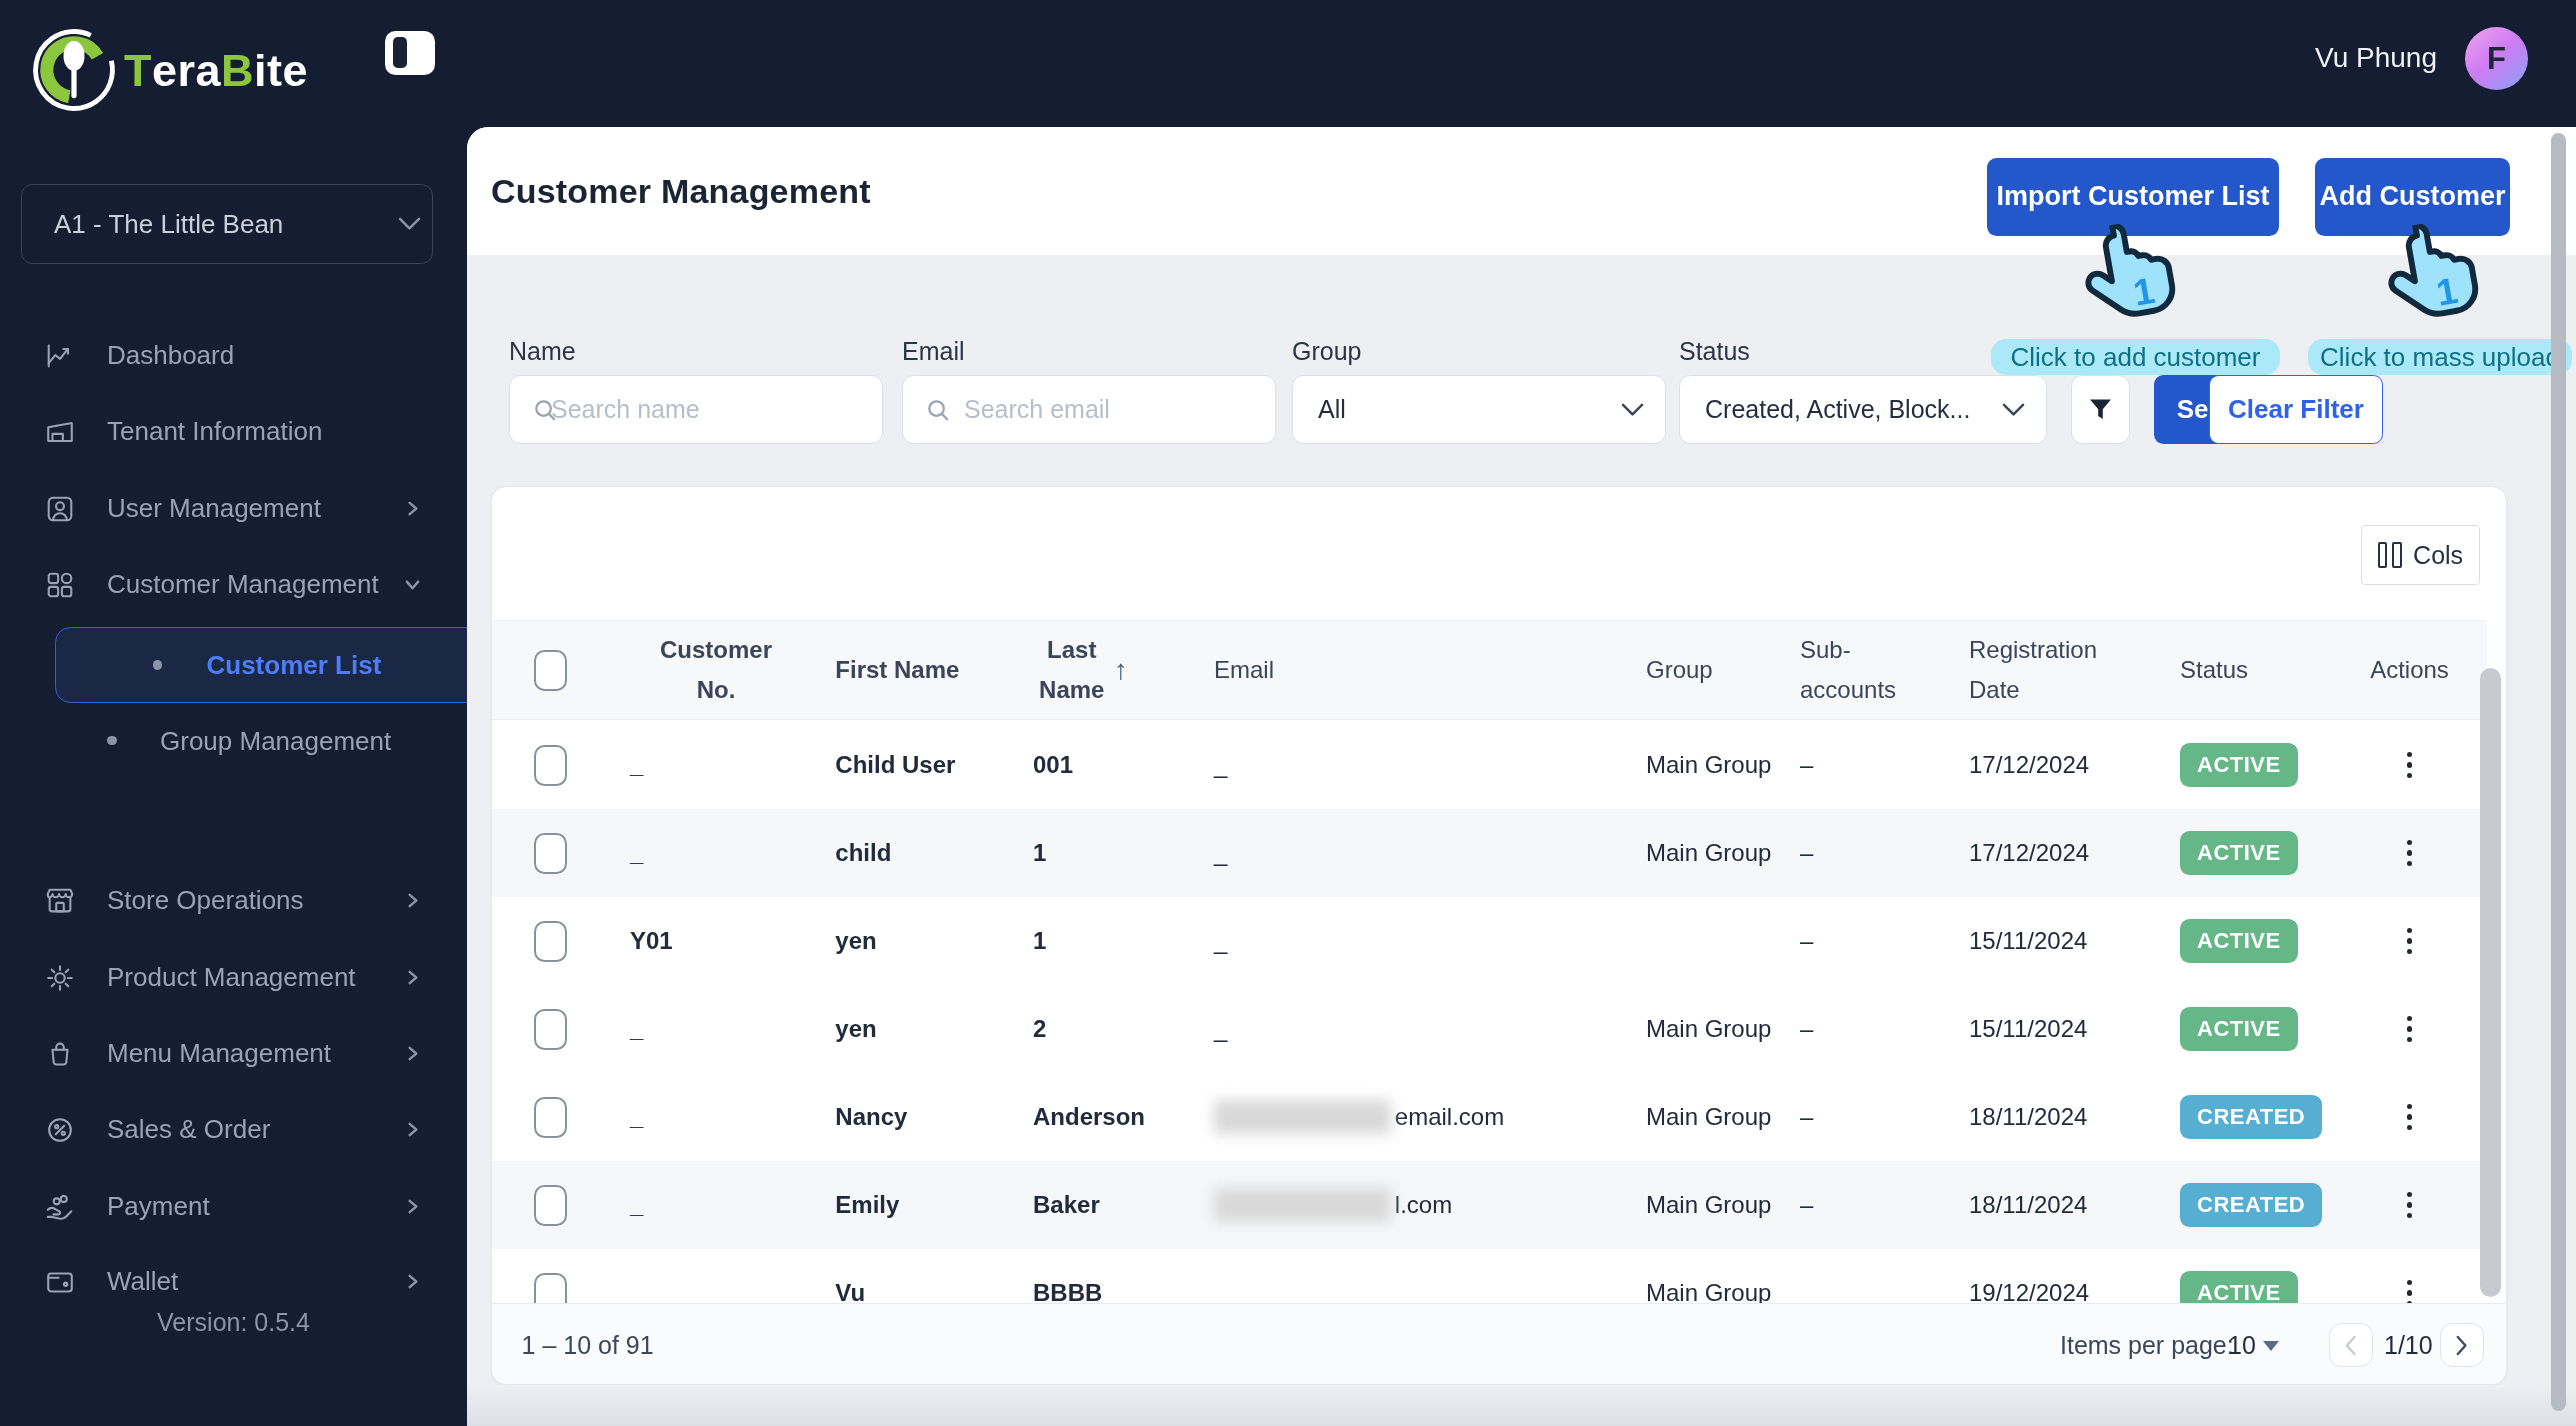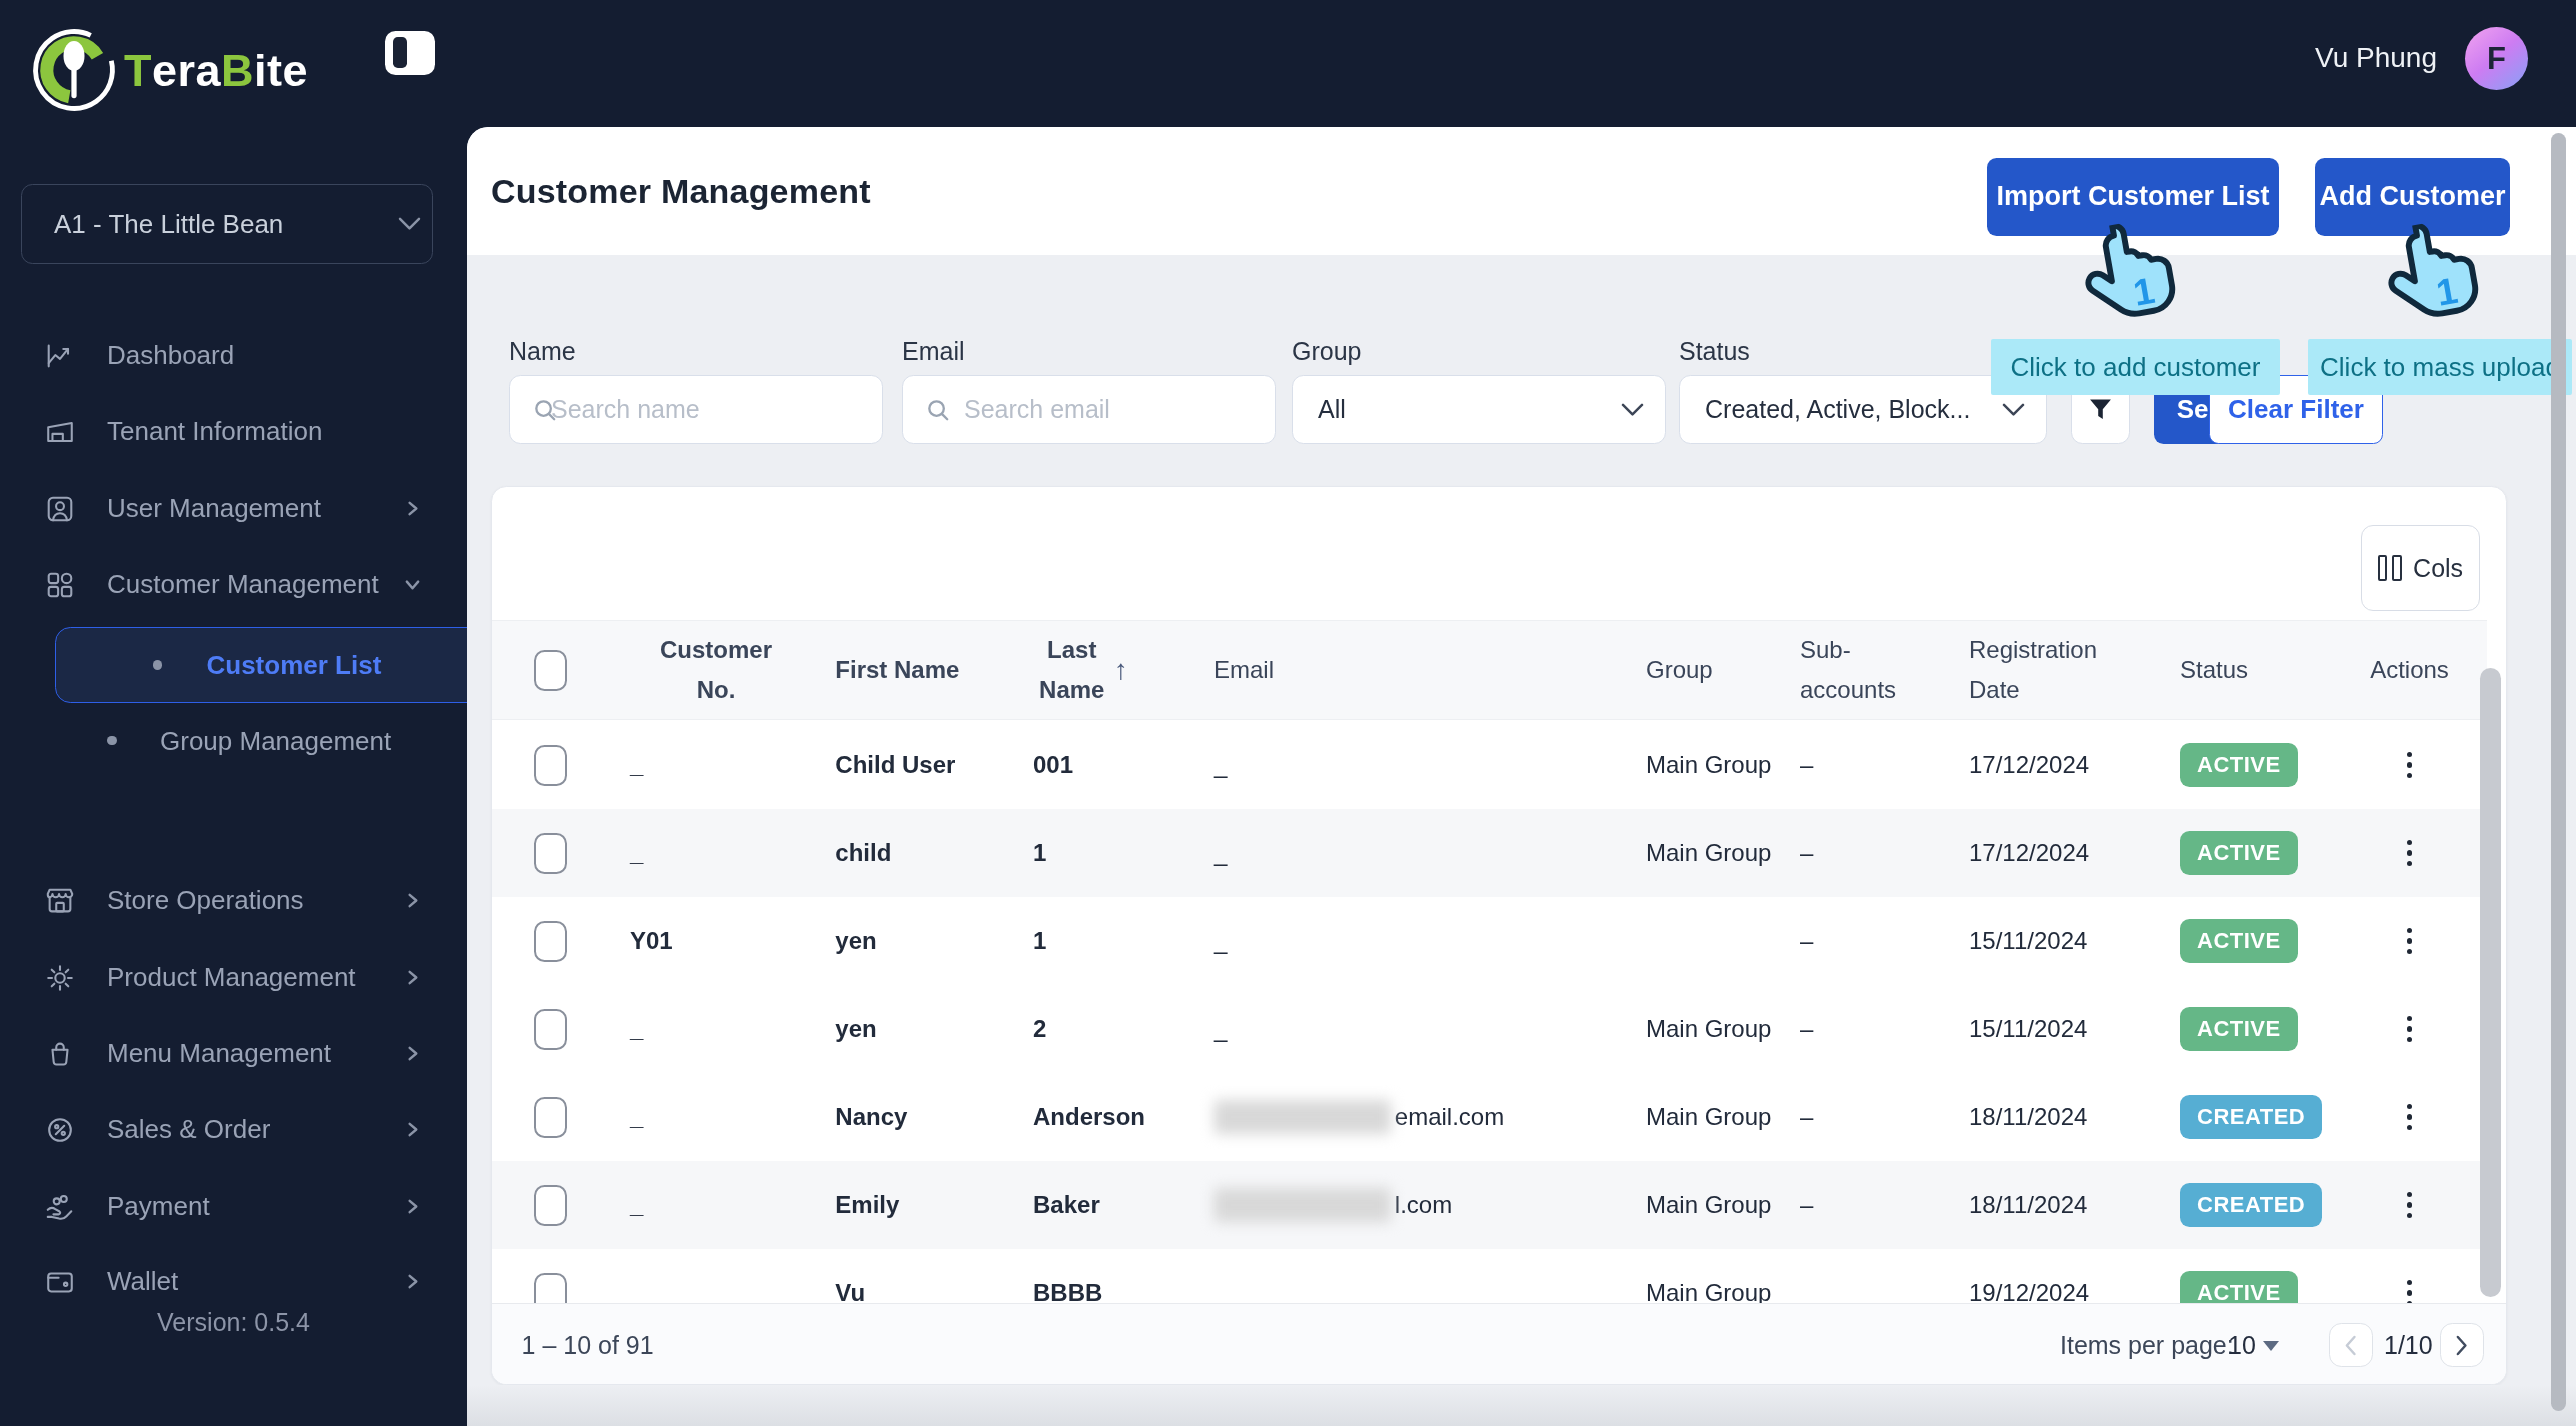--- a/index.html
+++ b/index.html
@@ -50,22 +50,22 @@
   #page-title { position:absolute; left:24px; top:0; height:128px; display:flex; align-items:center;
     font-size:34px; font-weight:700; color:#1b2433; letter-spacing:0.2px; }
   .btn-primary { position:absolute; top:30.5px; height:78px; background:#2457c9; border-radius:9.5px; border:none;
     color:#fff; font-size:27px; font-weight:700; font-family:inherit; display:flex; align-items:center; justify-content:center; }
   #btn-import { left:1520px; width:292px; }
   #btn-add { left:1848px; width:195px; }
 
   .hand { position:absolute; width:99px; height:118px; z-index:30; transform:rotate(-10deg); }
   .hand-1 { left:1618px; top:95px; }
   .hand-2 { left:1921px; top:95px; }
-  .tip { position:absolute; top:212px; height:56px; background:#abe9f8; color:#0d7085; font-size:26px; font-weight:500;
-    display:flex; align-items:center; justify-content:center; border-radius:2px; z-index:25; white-space:nowrap; }
+  .tip { position:absolute; top:212px; height:36px; background:#abe9f8; color:#0d7085; font-size:26px; font-weight:500;
+    display:flex; align-items:center; justify-content:center; border-radius:15px; z-index:25; white-space:nowrap; }
   .tip-1 { left:1524px; width:289px; }
   .tip-2 { left:1841px; width:264px; }
 
   
   .f-label { position:absolute; top:210px; font-size:25px; font-weight:500; color:#2b3546; }
   .f-box { position:absolute; top:248px; height:69px; background:#fff; border:1.4px solid #d9dfea; border-radius:11.4px;
     display:flex; align-items:center; }
   .f-input { padding:0 19px 0 61px; }
   .f-input input { border:none; outline:none; width:100%; font-size:25px; color:#252e3e; font-family:inherit; background:transparent; }
   .f-input input::placeholder { color:#b7bec9; }
@@ -78,22 +78,22 @@
   #f-status-label { left:1212px; } #f-status { left:1212px; width:368px; }
   #f-funnel { left:1604px; width:59px; justify-content:center; }
   #btn-search { position:absolute; left:1687px; top:248px; width:132px; height:69px; background:#2457c9; color:#fff;
     border:none; border-radius:9.5px; font-size:26px; font-weight:700; font-family:inherit; }
   #btn-clear { position:absolute; left:1742px; top:248px; width:174px; height:69px; background:#fff; color:#2f62e9;
     border:1.4px solid #2f62e9; border-radius:9.5px; font-size:26px; font-weight:700; font-family:inherit; }
 
   
   #card { position:absolute; left:24px; top:359px; width:2016px; height:899px; background:#fff; border:1px solid #e5e8ee;
     border-radius:15.3px; box-shadow:0 1px 2.9px rgba(20,30,60,.05); overflow:hidden; }
-  #cols-btn { position:absolute; left:1869px; top:38px; width:119px; height:86px; background:#fff; border:1.4px solid #d8dde6;
-    border-radius:12px; display:flex; align-items:center; justify-content:center; gap:11.4px; font-size:25px; color:#27303f; font-weight:500; }
+  #cols-btn { position:absolute; left:1869px; top:38px; width:119px; height:60px; background:#fff; border:1.4px solid #d8dde6;
+    border-radius:4px; display:flex; align-items:center; justify-content:center; gap:11.4px; font-size:25px; color:#27303f; font-weight:500; }
   .colbars { display:flex; gap:4.8px; }
   .colbars i { display:block; width:9.5px; height:26px; border:2.4px solid #27303f; border-radius:1.9px; }
 
   #thead { position:absolute; left:0; top:133px; width:1995px; height:100px; background:#f7f8fa;
     border-top:1px solid #edeff2; border-bottom:1px solid #edeff2; display:flex; }
   #tbody { position:absolute; left:0; top:234px; width:1995px; height:583px; overflow:hidden; }
   .tr { position:relative; width:1995px; height:88px; display:flex; background:#fff; }
   .tr.shaded { background:#f6f7f9; }
   .td,.th { display:flex; align-items:center; font-size:24px; color:#222b3b; }
   .th { color:#3a4559; font-weight:500; white-space:pre-line; line-height:40px; }

